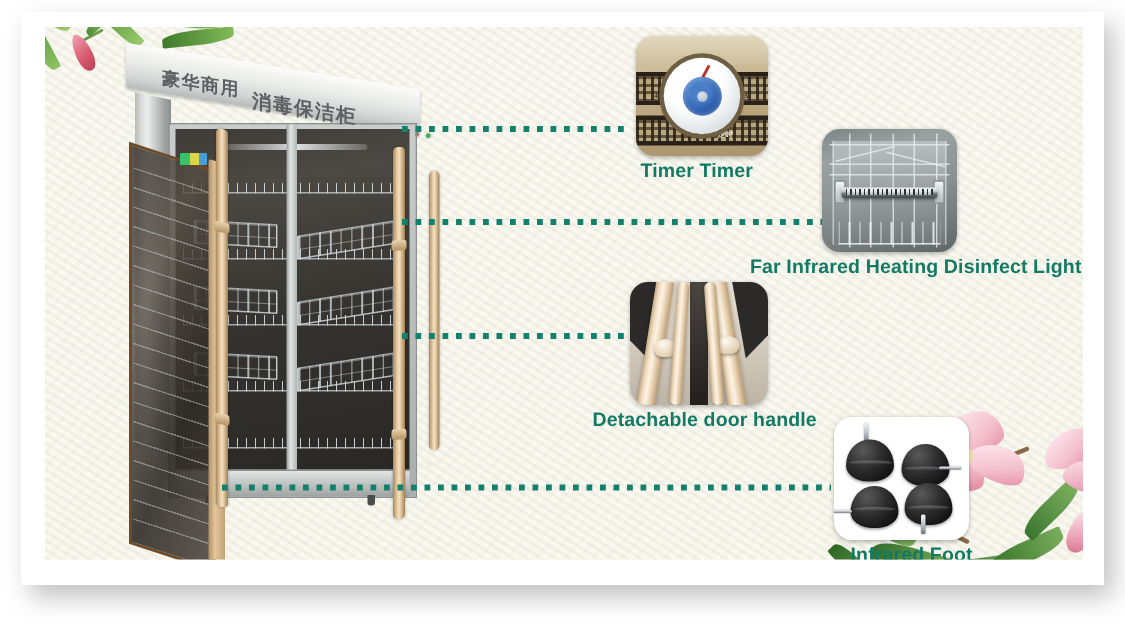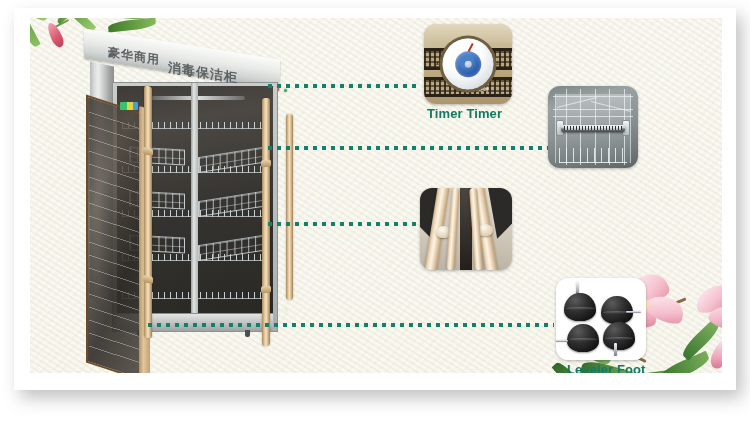--- a/index.html
+++ b/index.html
@@ -492,38 +492,40 @@
         <div class="ir-diag" style="left:10%;top:26%;width:46%;transform:rotate(-14deg);"></div>
         <div class="ir-diag" style="left:48%;top:18%;width:46%;transform:rotate(14deg);"></div>
         <div class="ir-bracket" style="left:9%;"></div>
         <div class="ir-bracket" style="right:9%;"></div>
         <div class="ir-tube">
           <div class="ir-tube-coil"></div>
         </div>
         <div class="ir-basket"></div>
       </div>
     </div>
+    <div class="cap" style="left:470px; top:152px; color:#127a63;">Far Infrared Heating Disinfect Light</div>
 
     <div class="thumb" style="left:390px; top:170px; width:92px; height:82px;">
       <div class="inner">
         <div class="dh-bg"></div>
         <div class="dh-dark" style="left:0;top:0;width:26%;height:66%;clip-path:polygon(0 0,100% 0,62% 100%,0 72%);"></div>
         <div class="dh-dark" style="right:0;top:0;width:26%;height:62%;clip-path:polygon(0 0,100% 0,100% 70%,38% 100%);"></div>
         <div class="dh-dark" style="left:44%;top:0;width:12%;height:100%;background:linear-gradient(180deg,#4a4640,#241f1b);"></div>
 
         <div class="dh-bar" style="left:12%;top:-4%;width:13%;height:108%;transform:rotate(9deg);"></div>
         <div class="dh-cap" style="left:17%;top:46%;width:17%;height:15%;"></div>
 
         <div class="dh-bar" style="left:64%;top:-4%;width:13%;height:108%;transform:rotate(-9deg);"></div>
         <div class="dh-cap" style="left:62%;top:44%;width:17%;height:15%;"></div>
 
         <div class="dh-bar" style="left:31%;top:0;width:9%;height:100%;transform:rotate(4deg);"></div>
         <div class="dh-bar" style="left:56%;top:0;width:9%;height:100%;transform:rotate(-4deg);"></div>
       </div>
     </div>
+    <div class="cap" style="left:365px; top:254px; color:#127a63;">Detachable door handle</div>
 
     <div class="thumb" style="left:526px; top:260px; width:90px; height:82px;">
       <div class="inner">
         <div class="lf-bg"></div>
 
         <div class="foot" style="left:9%;top:18%;width:36%;height:34%;">
           <div class="bolt" style="left:36%;top:-40%;width:9%;height:48%;"></div>
           <div class="cone"></div>
           <div class="ring"></div>
         </div>
@@ -540,16 +542,16 @@
           <div class="bolt" style="left:-42%;top:56%;width:46%;height:9%;"></div>
         </div>
 
         <div class="foot" style="left:52%;top:54%;width:36%;height:34%;">
           <div class="cone"></div>
           <div class="ring"></div>
           <div class="bolt" style="left:34%;top:76%;width:9%;height:46%;"></div>
         </div>
       </div>
     </div>
-    <div class="cap" style="left:537px; top:344px; color:#127a63;">Leveler Foot</div>
+    <div class="cap" style="left:537px; top:344px; color:#127a63;">Infrared Foot</div>
 
   </div>
 </div>
 
 </body></html>

